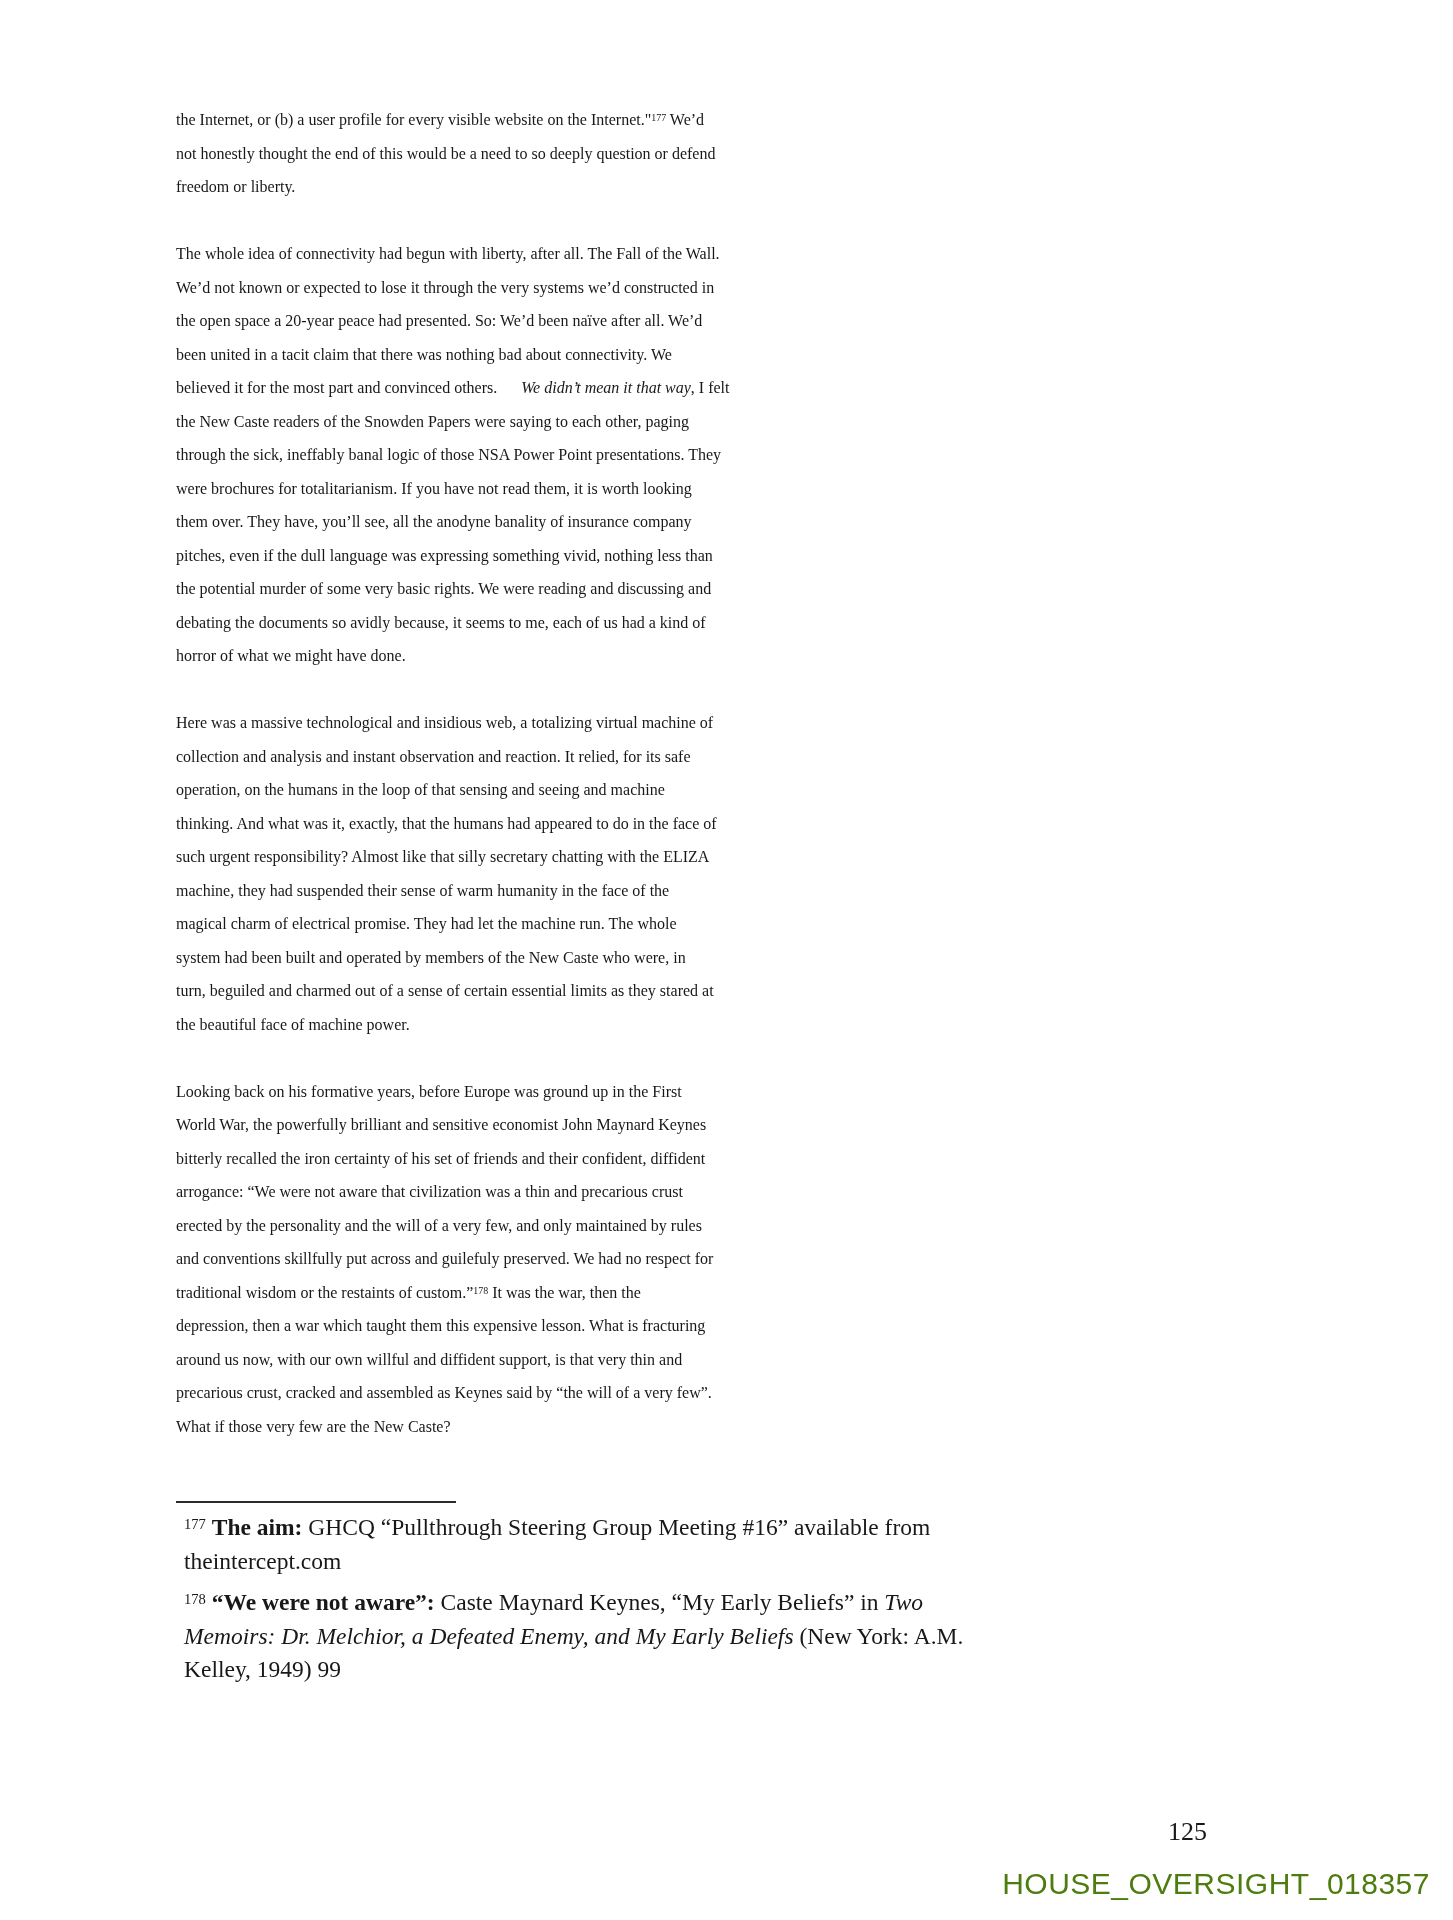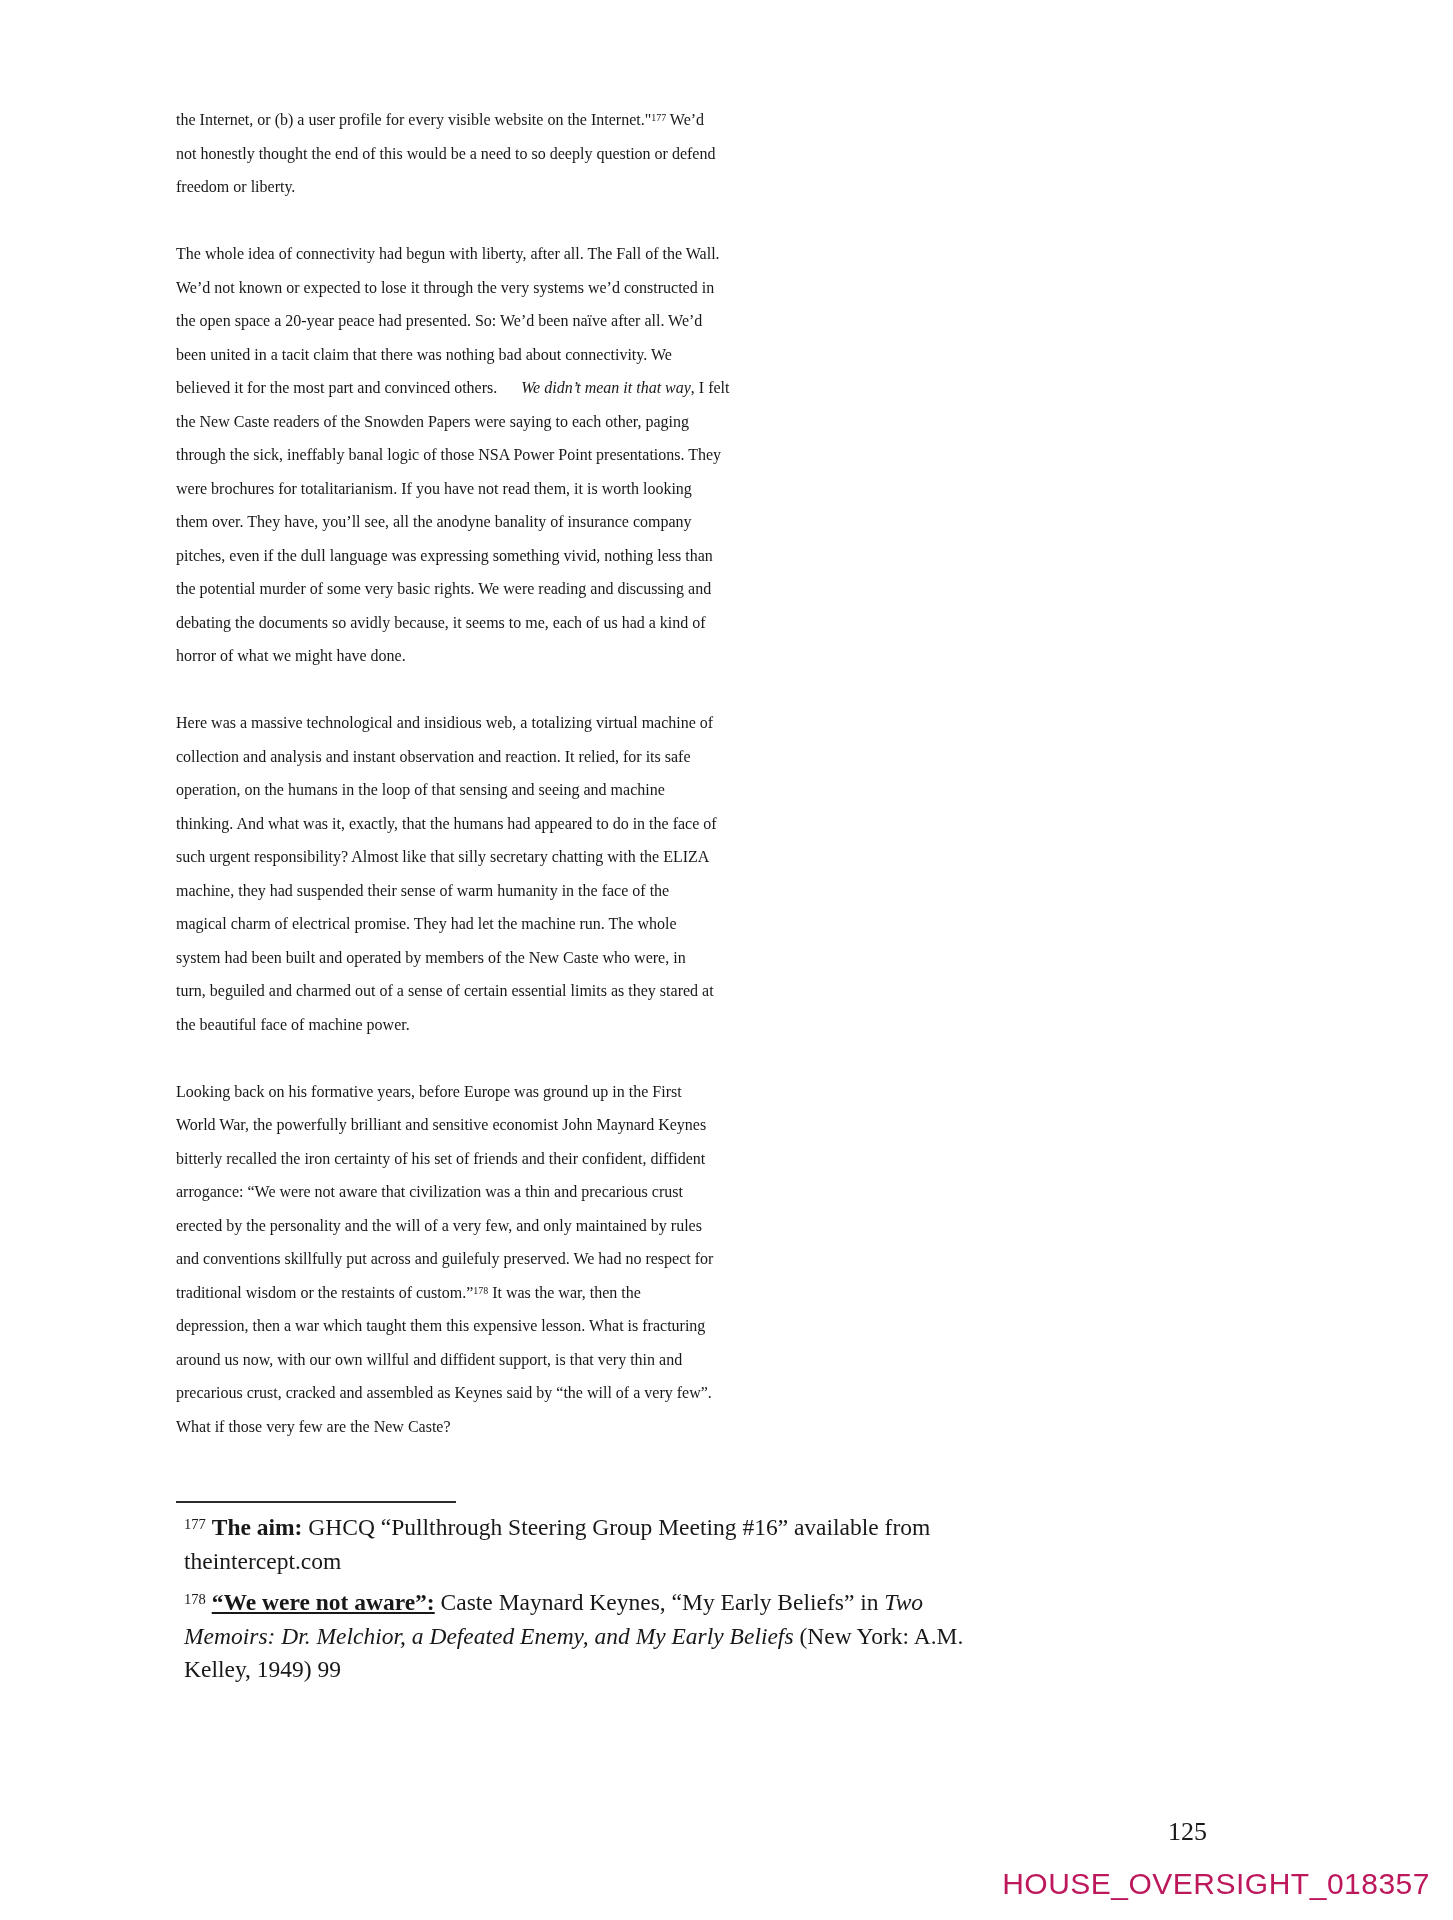--- a/index.html
+++ b/index.html
@@ -45,21 +45,21 @@
     top: 1815px; right: 246px;
     font-size: 26px;
     line-height: 33px;
   }
   .bates {
     position: absolute;
     top: 1866px; right: 23px;
     font-family: "Liberation Sans", sans-serif;
     font-size: 30px;
     line-height: 36px;
-    color: #be185d;
+    color: #4d7c0f;
     letter-spacing: 0.5px;
   }
 </style>
 </head>
 <body>
 
 <div class="page">
   <div class="content">
     <p class="para"><span>the Internet, or (b) a user profile for every visible website on the Internet."</span><sup>177</sup><span> We’d
 not honestly thought the end of this would be a need to so deeply question or defend
@@ -95,20 +95,20 @@
 and conventions skillfully put across and guilefuly preserved. We had no respect for
 traditional wisdom or the restaints of custom.”</span><sup>178</sup><span> It was the war, then the
 depression, then a war which taught them this expensive lesson. What is fracturing
 around us now, with our own willful and diffident support, is that very thin and
 precarious crust, cracked and assembled as Keynes said by “the will of a very few”.
 What if those very few are the New Caste?</span></p>
     <div class="fn-rule"></div>
     <div class="footnotes">
       <p class="fn"><sup>177</sup><span> </span><span style="font-weight: bold;">The aim:</span><span> GHCQ “Pullthrough Steering Group Meeting #16” available from
 theintercept.com</span></p>
-      <p class="fn"><sup>178</sup><span> </span><span style="font-weight: bold; text-decoration: underline;">“We were not aware”:</span><span> Caste Maynard Keynes, “My Early Beliefs” in </span><span style="font-style: italic;">Two
+      <p class="fn"><sup>178</sup><span> </span><span style="font-weight: bold;">“We were not aware”:</span><span> Caste Maynard Keynes, “My Early Beliefs” in </span><span style="font-style: italic;">Two
 Memoirs: Dr. Melchior, a Defeated Enemy, and My Early Beliefs</span><span> (New York: A.M.
 Kelley, 1949) 99</span></p>
     </div>
   </div>
   <div class="pagenum">125</div>
   <div class="bates">HOUSE_OVERSIGHT_018357</div>
 </div>
 
 </body></html>

